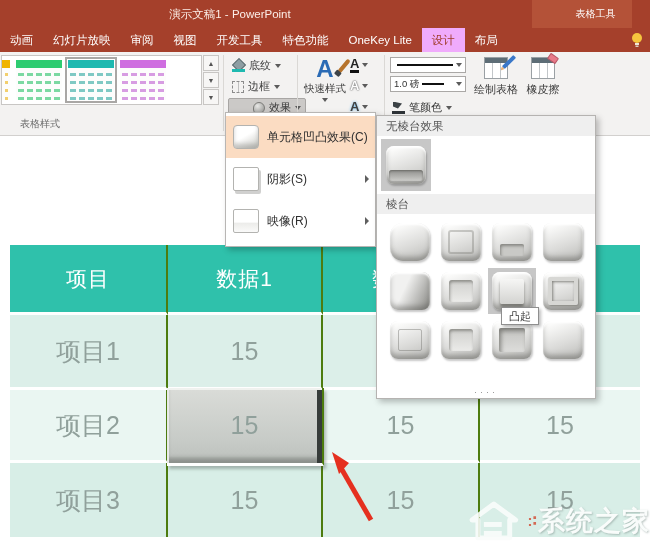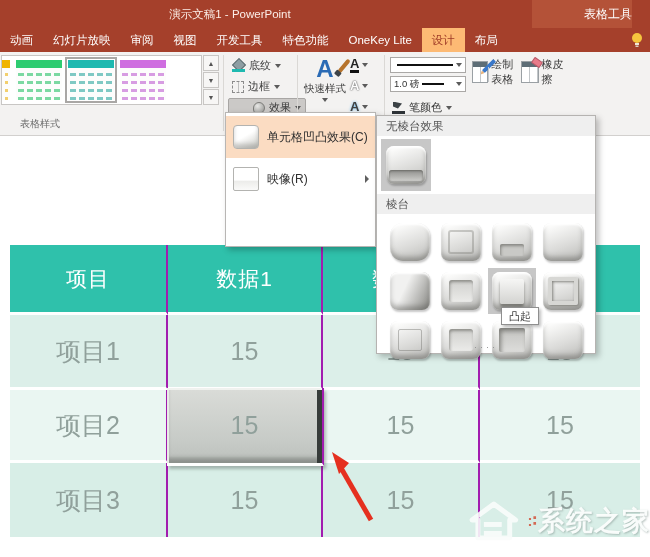--- a/index.html
+++ b/index.html
@@ -5,27 +5,27 @@
   * { box-sizing: border-box; margin: 0; padding: 0; }
   html,body { width:650px; height:557px; }
   body { font-family:"Liberation Sans","DejaVu Sans",sans-serif; background:#fff; overflow:hidden; }
   #app { position:relative; width:650px; height:557px; background:#fff; overflow:hidden; }
 
   
   .titlebar { position:absolute; left:0; top:0; width:650px; height:28px; background:#a5402b; }
   .title-text { position:absolute; left:100px; top:0; width:260px; height:28px; line-height:28px;
     text-align:center; color:#fceee8; font-size:11.5px; }
   .ctx-box { position:absolute; left:532px; top:0; width:100px; height:28px; background:#b45238; }
-  .ctx-box span { display:block; line-height:28px; text-align:right; color:#fff; font-size:12px;margin-left:27px; }
+  .ctx-box span { display:block; line-height:28px; text-align:center; color:#fff; font-size:10px;margin-left:27px; }
 
   
   .tabrow { position:absolute; left:0; top:28px; width:650px; height:24px; background:#a5402b;
     display:flex; align-items:stretch; }
   .tab { padding:0 10px; line-height:24px; font-size:11.5px; color:#fff; white-space:nowrap; cursor:default; }
-  .tab.selected { background:#fdba74; color:#9e3a26; }
+  .tab.selected { background:#f0abfc; color:#9e3a26; }
   .bulb-slot { margin-left:auto; width:26px; display:flex; align-items:center; justify-content:center; }
 
   
   .ribbon { position:absolute; left:0; top:52px; width:650px; height:84px; background:#f3f2f1;
     border-bottom:1px solid #d2d0ce; }
   .vsep { position:absolute; top:3px; height:76px; width:1px; background:#dad8d5; }
 
   .gallery { position:absolute; left:1px; top:3px; width:201px; height:50px; background:#fff;
     border:1px solid #c8c6c4; overflow:hidden; display:flex; align-items:center; }
   .thumb { width:46px; height:40px; flex:0 0 auto; margin-left:6px; background:#fdfdfc; position:relative; }
@@ -77,37 +77,37 @@
 
   .combo { position:absolute; left:390px; width:76px; height:16px; background:#fff; border:1px solid #aaa8a6;
     display:flex; align-items:center; padding:0 3px; font-size:9.5px; color:#333; }
   .combo .line { height:2px; background:#111; flex:1; margin:0 3px; }
   .combo .caret { margin-left:auto; }
   .pen-ic { width:13px; height:12px; position:relative; }
   .pen-ic::before { content:""; position:absolute; left:1px; top:0; width:9px; height:7px; background:#3c4246;
     clip-path:polygon(0 0, 100% 30%, 55% 100%, 0 70%); }
   .pen-ic::after { content:""; position:absolute; left:0; bottom:0; width:13px; height:3px; background:#2e3337; }
 
-  .tool-btn { position:absolute; display:flex; align-items:center; gap:3px;
+  .tool-btn { position:absolute; display:flex; flex-direction:column; align-items:center; gap:3px;
     font-size:11px; color:#3b3b3b; }
   .tbl-ic { width:24px; height:22px; background:#fff; border:1px solid #9aa0a4; position:relative; }
   .tbl-ic::before { content:""; position:absolute; left:0; top:0; right:0; height:5px; background:#5d6d76; }
   .tbl-ic::after { content:""; position:absolute; left:7px; top:5px; width:1px; bottom:0; background:#c2c6c9;
     box-shadow:8px 0 0 #c2c6c9, -30px 8px 0 30px transparent; }
   .pencil { position:absolute; right:-4px; top:-4px; width:4px; height:16px; background:#3a78c9;
     transform:rotate(45deg); border-radius:1px; }
   .pencil::after { content:""; position:absolute; left:0; bottom:-4px; width:4px; height:4px; background:#e8b27a;
     clip-path:polygon(0 0,100% 0,50% 100%); }
   .eraser-blk { position:absolute; right:-4px; top:-3px; width:10px; height:7px; background:#e87b8a;
     border:1px solid #b95867; transform:rotate(35deg); border-radius:1px; }
 
   
   .ppt-table { position:absolute; left:10px; top:245px; width:630px; display:grid;
     grid-template-columns:158px 155px 157px 160px; grid-template-rows:70px 75px 73px 74px; z-index:1; }
-  .cell { display:flex; align-items:center; justify-content:center; border-right:2px solid #a21caf;
+  .cell { display:flex; align-items:center; justify-content:center; border-right:2px solid #4d7c0f;
     border-bottom:3px solid #fff; }
   .cell.last-col { border-right:none; }
   .cell.hdr { background:#2fc1ab; color:#fff; font-size:21px; letter-spacing:1px; }
   .cell.r1 { background:#dcefe9; }
   .cell.r2 { background:#eaf6f2; }
   .cell.r3 { background:#d8eee7; border-bottom:none; }
   .cell.data { color:#90a09b; font-size:25px; }
   .cell.beveled { position:relative; margin:-2px -1px -3px -1px; z-index:2;
     background:linear-gradient(180deg,#dadcd8 0%,#c7cbc7 70%,#bcc0bc 100%);
     box-shadow: inset 0 2px 0 #f0f2ef, inset 2px 0 0 #e8eae7,
@@ -120,21 +120,21 @@
   .m-item { height:42px; display:flex; align-items:center; padding:0 6px 0 7px; gap:8px; }
   .m-item.hl { background:#fbdcc2; }
   .m-item .lbl { font-size:12px; color:#2f2f2f; white-space:nowrap; }
   .m-item .subarrow { margin-left:auto; }
   .mi-ic { width:26px; height:24px; border-radius:4px; border:1px solid #b3b3b0; flex:0 0 auto;
     background:linear-gradient(150deg,#ffffff 45%,#e2e2df 75%,#c9c9c5); box-shadow:inset 0 -4px 4px rgba(120,120,115,.35); }
   .mi-ic.flat { background:#fff; box-shadow:2px 3px 0 rgba(150,150,148,.45); border-radius:2px; }
   .mi-ic.refl { background:linear-gradient(#fff 55%, #ececea 60%, #fafaf9); box-shadow:none; border-radius:2px; }
 
   
-  .submenu { position:absolute; left:376px; top:115px; width:220px; height:239px; background:#fff;
+  .submenu { position:absolute; left:376px; top:115px; width:220px; height:284px; background:#fff;
     border:1px solid #b5b3b1; box-shadow:3px 3px 6px rgba(0,0,0,.25); z-index:11; }
   .sm-h { height:20px; line-height:20px; background:#efefef; font-size:11.5px; color:#565656; padding-left:9px; }
   .none-row { padding:3px 0 3px 4px; }
   .none-tile { width:50px; height:52px; background:#c7c7c7; display:flex; align-items:center; justify-content:center; }
   .bv { width:40px; height:38px; border-radius:8px; position:relative;
     background:linear-gradient(160deg,#fbfbfa 12%,#dbdbd9 58%,#bababb7);
     background:linear-gradient(160deg,#fbfbfa 12%,#dbdbd9 58%,#b9b9b6);
     box-shadow:inset 0 2px 2px #fff, inset 0 -4px 5px rgba(92,92,86,.45), 1px 2px 2px rgba(0,0,0,.22); }
   .bv.none-g::after { content:""; position:absolute; left:3px; right:3px; bottom:3px; height:11px;
     border-radius:3px; background:linear-gradient(#8f8f8c,#cdcdca); box-shadow:inset 0 1px 2px #6d6d69; }
@@ -349,20 +349,25 @@
     <span class="wm-url"></span>
   </div>
 
   <div class="menu">
     <div class="m-item hl">
       <span class="mi-ic"></span>
       <span class="lbl">单元格凹凸效果(C)</span>
       <span class="subarrow"></span>
     </div>
     <div class="m-item">
+      <span class="mi-ic flat"></span>
+      <span class="lbl">阴影(S)</span>
+      <span class="subarrow"></span>
+    </div>
+    <div class="m-item">
       <span class="mi-ic refl"></span>
       <span class="lbl">映像(R)</span>
       <span class="subarrow"></span>
     </div>
   </div>
 
   <div class="submenu">
     <div class="sm-h">无棱台效果</div>
     <div class="none-row">
       <div class="none-tile">

